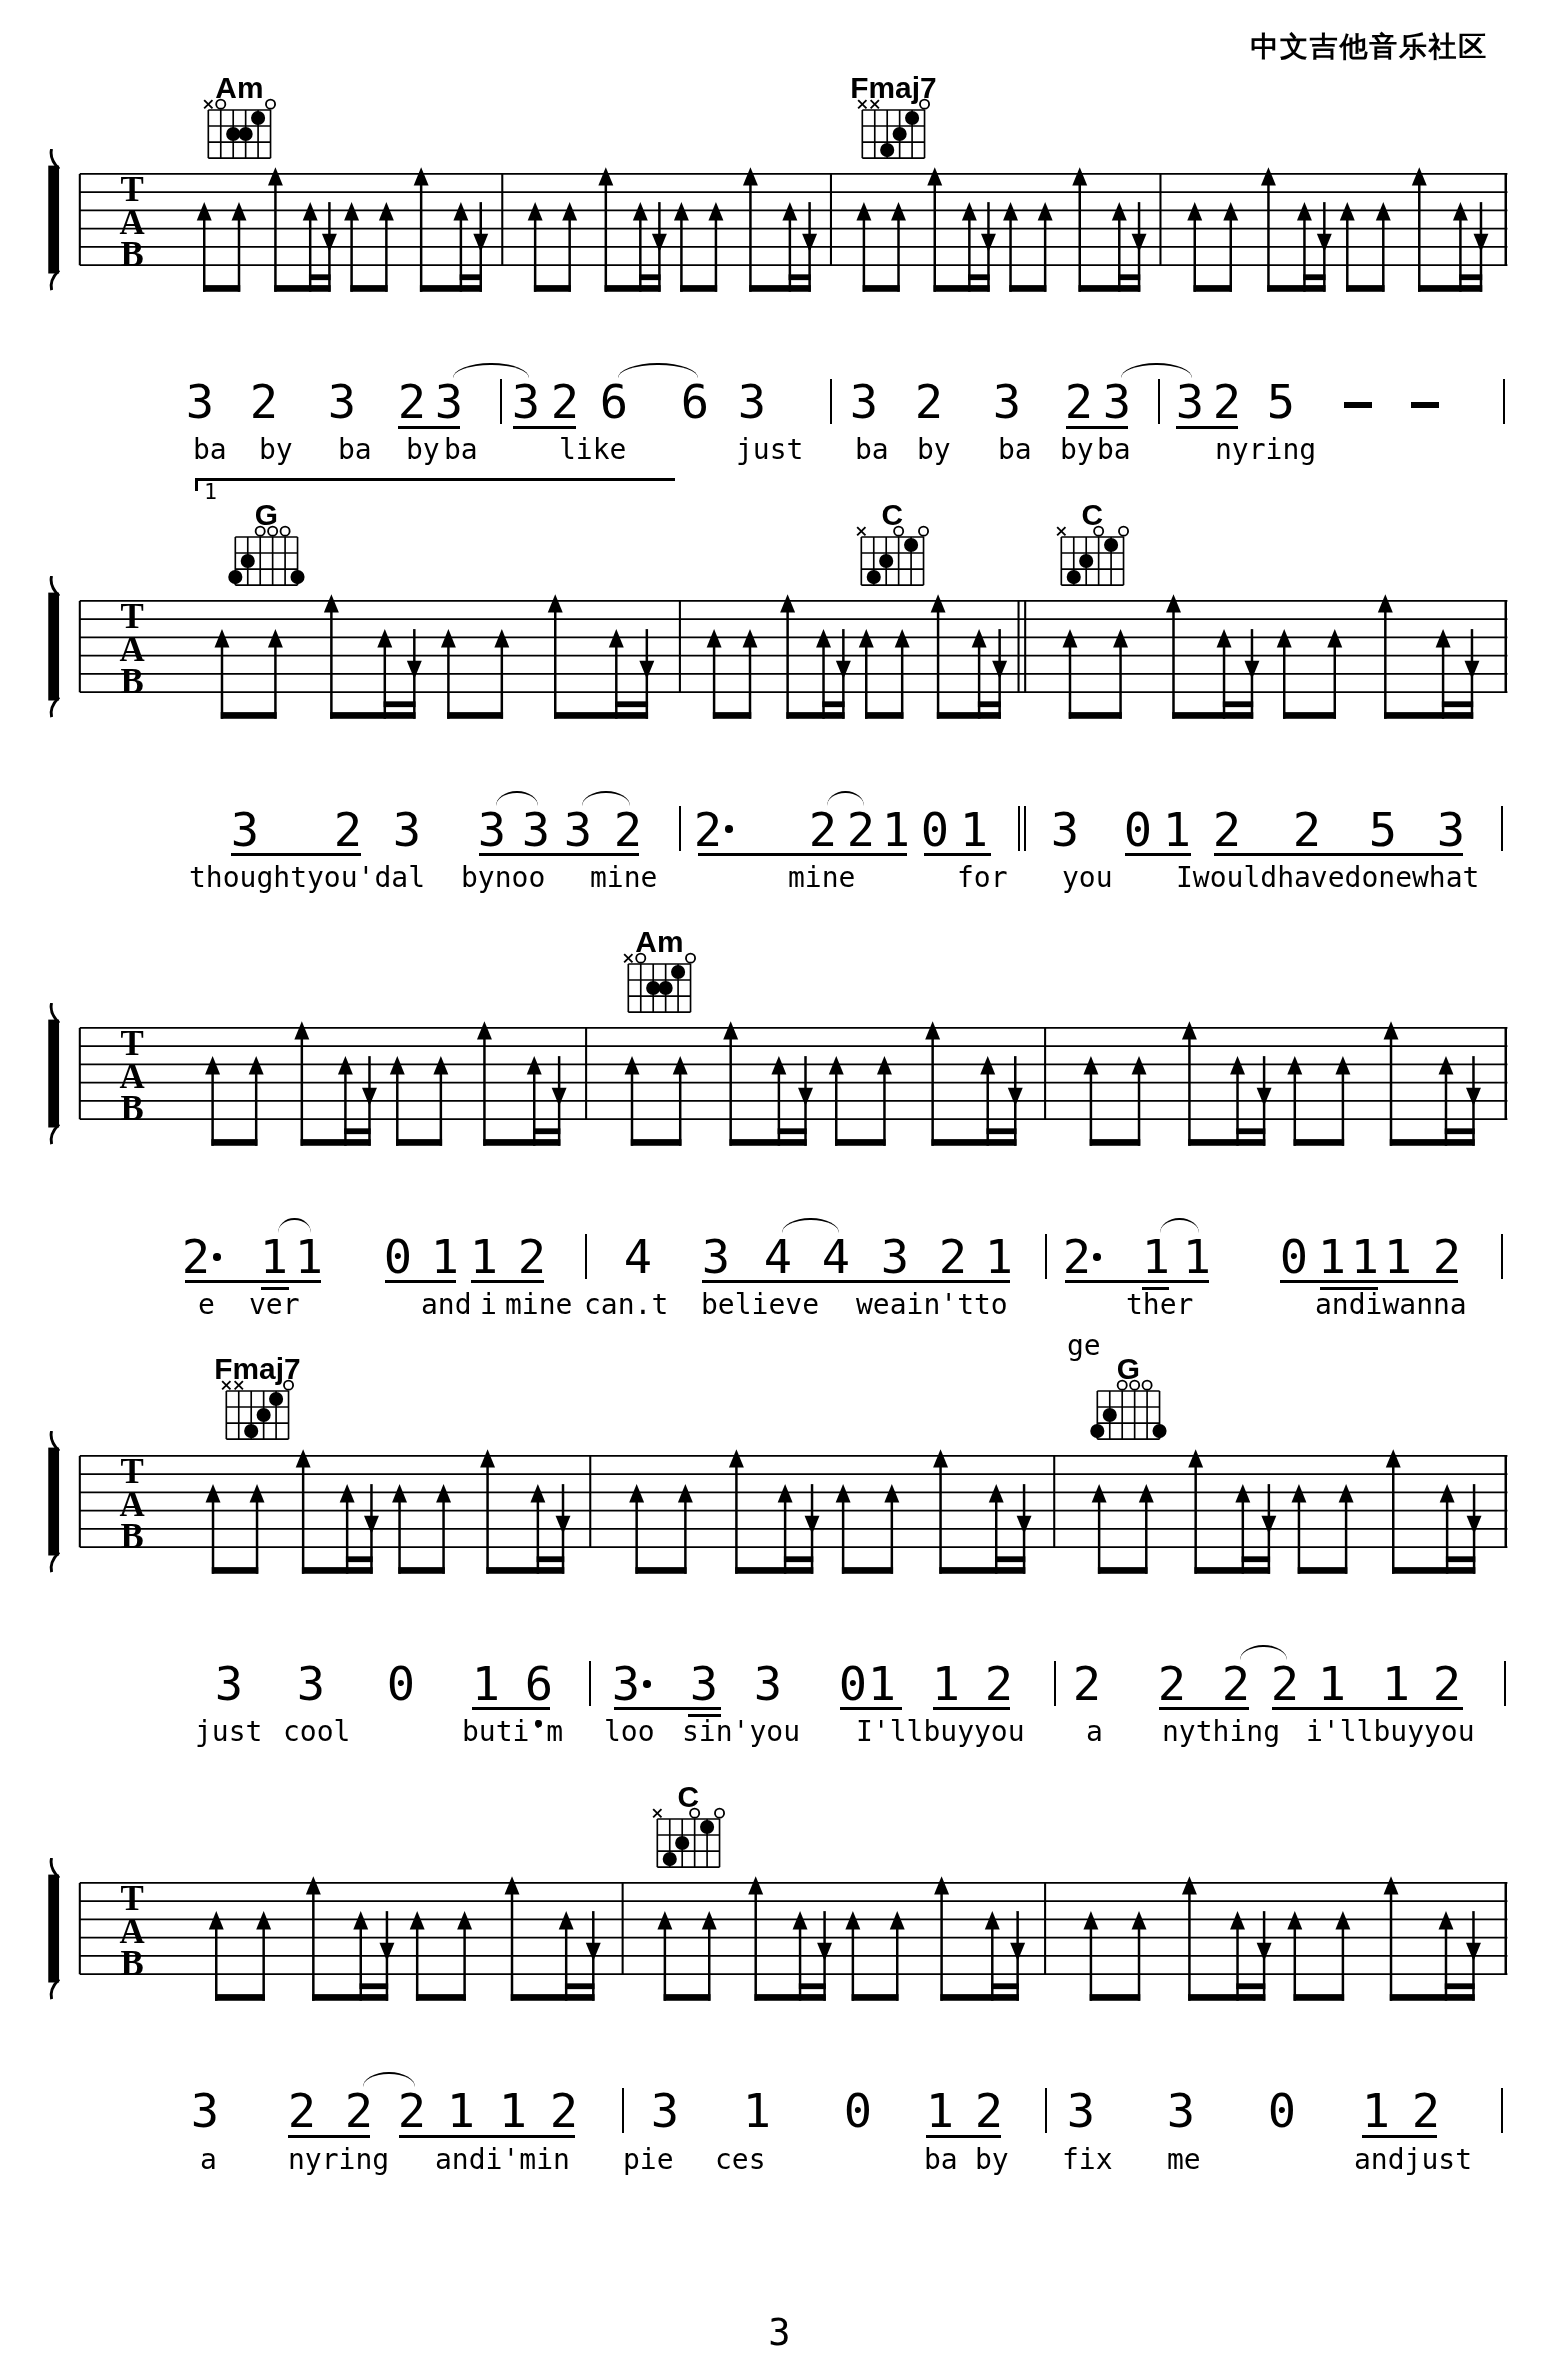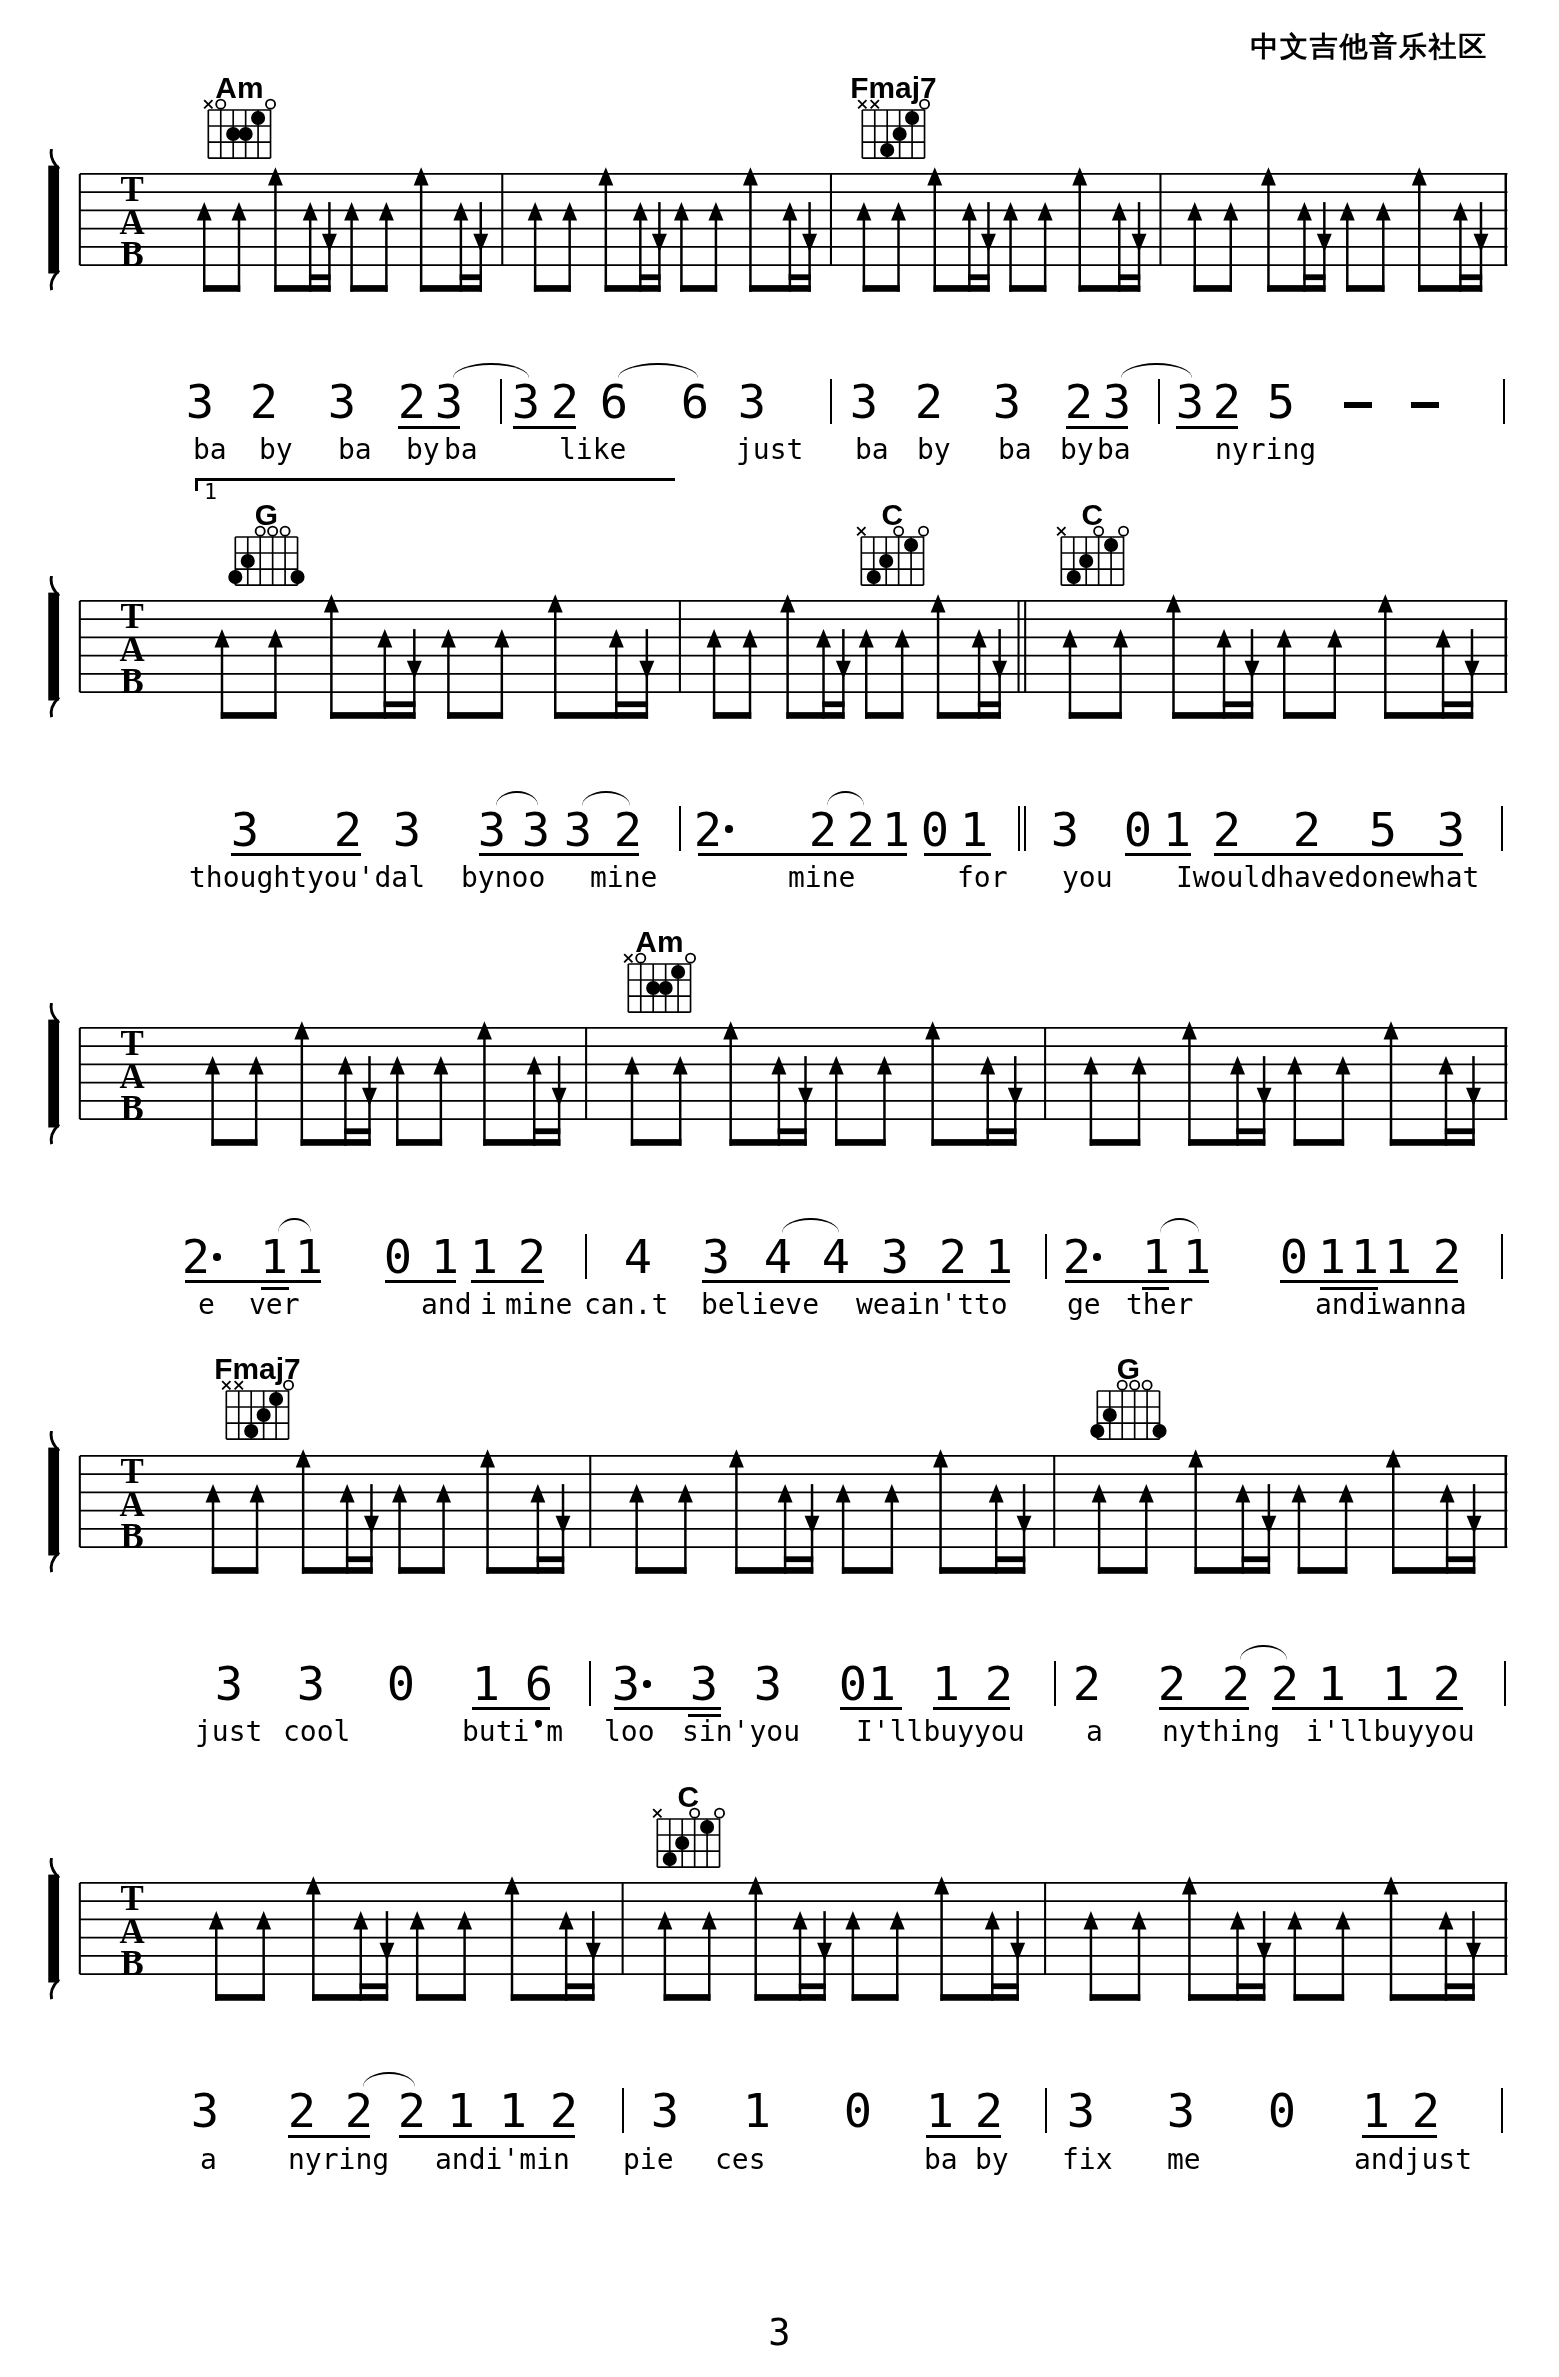--- a/index.html
+++ b/index.html
@@ -795,21 +795,21 @@
       <div class="tie" style="left:782px;top:1218px;width:57px"></div>
       <div class="tie" style="left:1160px;top:1218px;width:39px"></div>
       <div class="lyr" style="left:198px;top:1291px">e</div>
       <div class="lyr" style="left:249px;top:1291px">ver</div>
       <div class="lyr" style="left:421px;top:1291px">and</div>
       <div class="lyr" style="left:480px;top:1291px">i</div>
       <div class="lyr" style="left:505px;top:1291px">mine</div>
       <div class="lyr" style="left:584px;top:1291px">can.t</div>
       <div class="lyr" style="left:701px;top:1291px">believe</div>
       <div class="lyr" style="left:856px;top:1291px">weain'tto</div>
-      <div class="lyr" style="left:1067px;top:1291px">ge</div>
+      <div class="lyr" style="left:1067px;top:1332px">ge</div>
       <div class="lyr" style="left:1126px;top:1291px">ther</div>
       <div class="lyr" style="left:1315px;top:1291px">andiwanna</div>
       <svg width="1559" height="166" style="left:0;top:1431px" viewBox="0 0 1876 200">
         <line x1="95" y1="30" x2="1815" y2="30" stroke="#000" stroke-width="2"></line>
         <line x1="95" y1="52" x2="1815" y2="52" stroke="#000" stroke-width="2"></line>
         <line x1="95" y1="74" x2="1815" y2="74" stroke="#000" stroke-width="2"></line>
         <line x1="95" y1="96" x2="1815" y2="96" stroke="#000" stroke-width="2"></line>
         <line x1="95" y1="118" x2="1815" y2="118" stroke="#000" stroke-width="2"></line>
         <line x1="95" y1="140" x2="1815" y2="140" stroke="#000" stroke-width="2"></line>
         <rect x="57" y="20" width="13" height="130" fill="#000"></rect>

